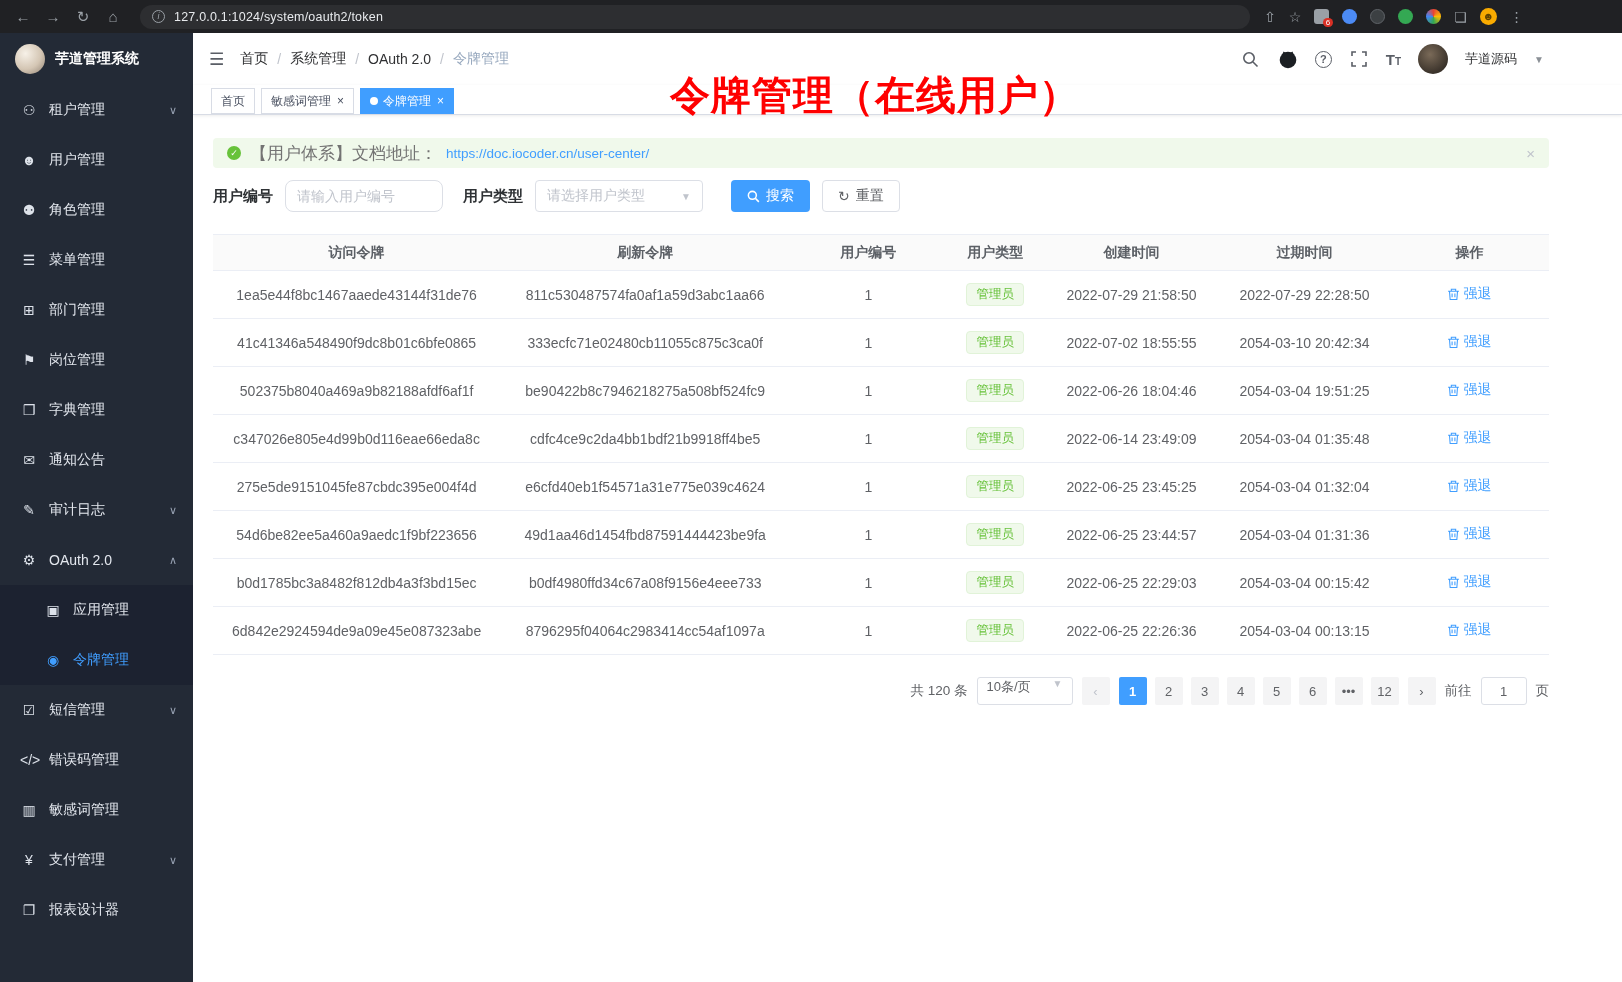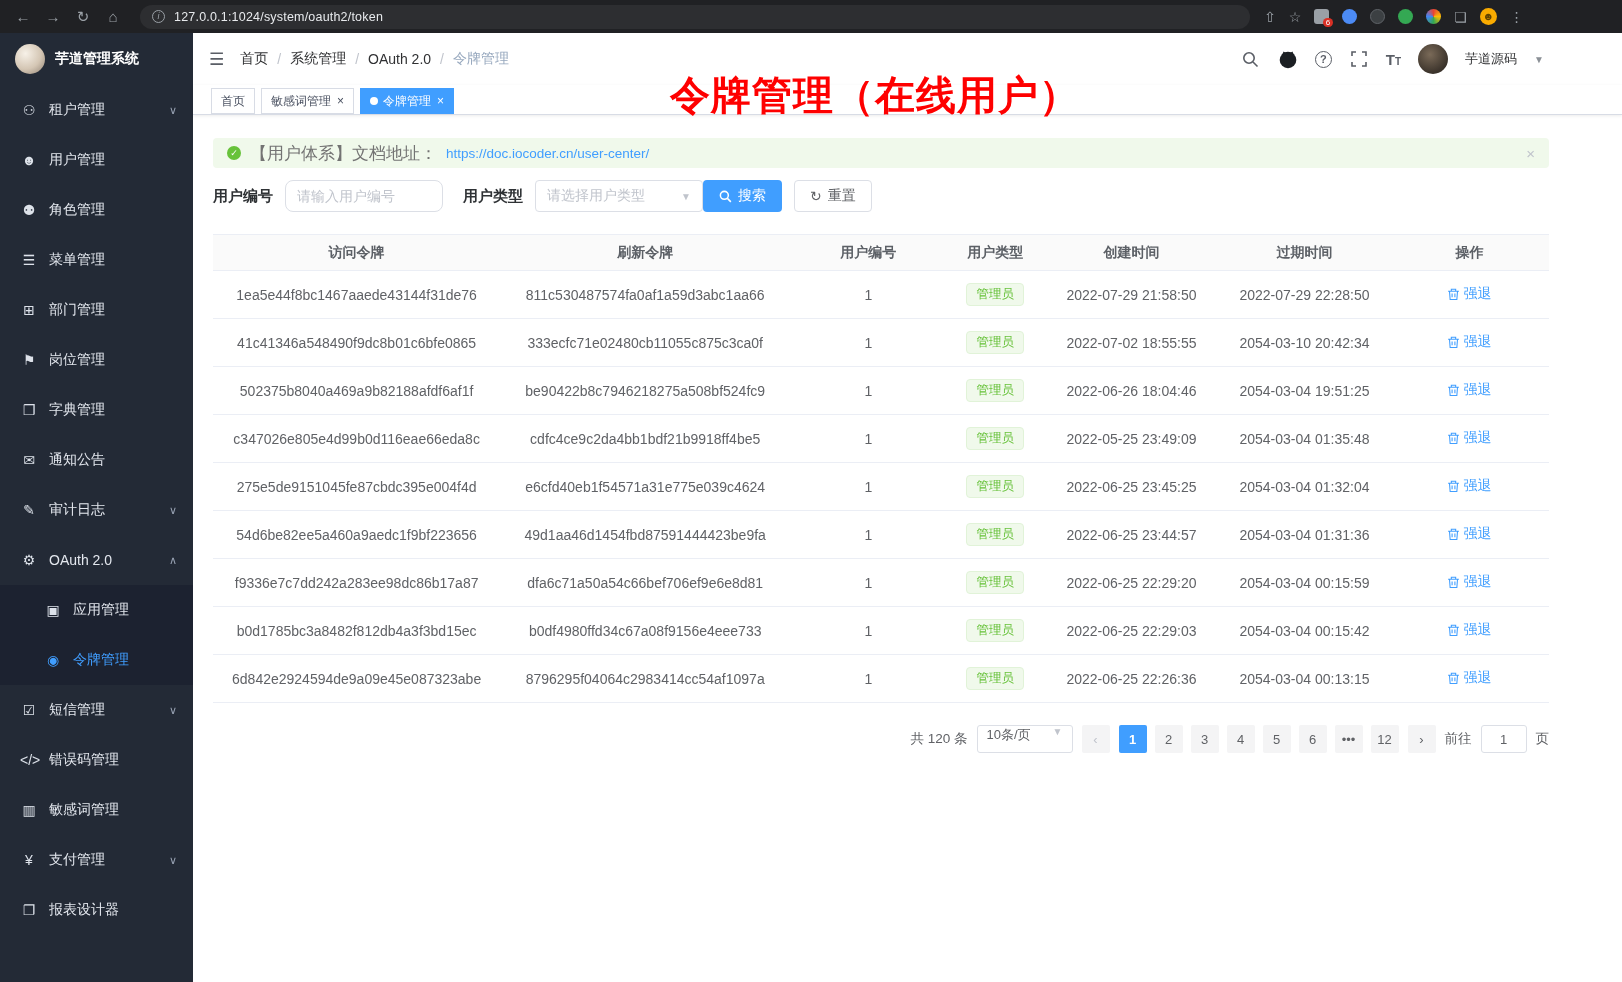--- a/index.html
+++ b/index.html
@@ -82,21 +82,21 @@
   .flabel{font-size:15px;font-weight:700;color:#2f3235;margin-right:12px;white-space:nowrap}
   .finput{width:158px;height:32px;border:1px solid #dcdfe6;border-radius:8px;padding:0 11px;
           font-size:14px;color:#606266;outline:none;font-family:inherit}
   .finput::placeholder{color:#c0c4cc}
   .grp2{margin-left:20px}
   .fselect{width:168px;height:32px;border:1px solid #dcdfe6;border-radius:4px;display:flex;
            align-items:center;padding:0 11px;color:#c0c4cc;font-size:14px;cursor:pointer}
   .fselect .scar{margin-left:auto;color:#c0c4cc;font-size:10px}
   .btn{height:32px;border-radius:4px;font-size:14px;display:inline-flex;align-items:center;gap:6px;
        padding:0 15px;cursor:pointer;border:1px solid transparent;font-family:inherit}
-  .btn-primary{background:#409eff;color:#fff;margin-left:0}
+  .btn-primary{background:#409eff;color:#fff;margin-left:28px}
   .btn-plain{background:#fff;border-color:#dcdfe6;color:#606266;margin-left:12px}
   .rico{font-size:14px;line-height:1}
 
   table{width:100%;border-collapse:collapse;table-layout:fixed;margin-top:22px}
   thead th{height:36px;background:#fafafa;border-top:1px solid #ebeef5;border-bottom:1px solid #ebeef5;
            font-size:14px;font-weight:600;color:#5c6066;text-align:center}
   tbody td{height:48px;border-bottom:1px solid #ebeef5;font-size:14px;color:#606266;text-align:center;
            overflow:hidden;white-space:nowrap}
   .tag{display:inline-block;background:#f0f9eb;border:1px solid #e1f3d8;color:#67c23a;
        padding:2px 9px;border-radius:4px;font-size:12.5px;line-height:17px}
@@ -411,21 +411,21 @@
               </span>
             </td>
           </tr>
             <tr>
             <td>c347026e805e4d99b0d116eae66eda8c</td>
             <td>cdfc4ce9c2da4bb1bdf21b9918ff4be5</td>
             <td>1</td>
             <td>
               <span class="tag">管理员</span>
             </td>
-            <td>2022-05-25 23:49:09</td>
+            <td>2022-06-14 23:49:09</td>
             <td>2054-03-04 01:35:48</td>
             <td>
               <span class="act">
                 <svg width="13" height="13" viewBox="0 0 12 12" fill="none" stroke="#409eff" stroke-width="1">
                     <path d="M1 3h10M4 3V1.2h4V3M2.3 3l.6 7.6h6.2L9.7 3M4.7 5v3.6M7.3 5v3.6"></path>
                   </svg>
                 <span>强退</span>
               </span>
             </td>
           </tr>
@@ -449,38 +449,20 @@
           </tr>
             <tr>
             <td>54d6be82ee5a460a9aedc1f9bf223656</td>
             <td>49d1aa46d1454fbd87591444423be9fa</td>
             <td>1</td>
             <td>
               <span class="tag">管理员</span>
             </td>
             <td>2022-06-25 23:44:57</td>
             <td>2054-03-04 01:31:36</td>
-            <td>
-              <span class="act">
-                <svg width="13" height="13" viewBox="0 0 12 12" fill="none" stroke="#409eff" stroke-width="1">
-                    <path d="M1 3h10M4 3V1.2h4V3M2.3 3l.6 7.6h6.2L9.7 3M4.7 5v3.6M7.3 5v3.6"></path>
-                  </svg>
-                <span>强退</span>
-              </span>
-            </td>
-          </tr>
-            <tr>
-            <td>f9336e7c7dd242a283ee98dc86b17a87</td>
-            <td>dfa6c71a50a54c66bef706ef9e6e8d81</td>
-            <td>1</td>
-            <td>
-              <span class="tag">管理员</span>
-            </td>
-            <td>2022-06-25 22:29:20</td>
-            <td>2054-03-04 00:15:59</td>
             <td>
               <span class="act">
                 <svg width="13" height="13" viewBox="0 0 12 12" fill="none" stroke="#409eff" stroke-width="1">
                     <path d="M1 3h10M4 3V1.2h4V3M2.3 3l.6 7.6h6.2L9.7 3M4.7 5v3.6M7.3 5v3.6"></path>
                   </svg>
                 <span>强退</span>
               </span>
             </td>
           </tr>
             <tr>

